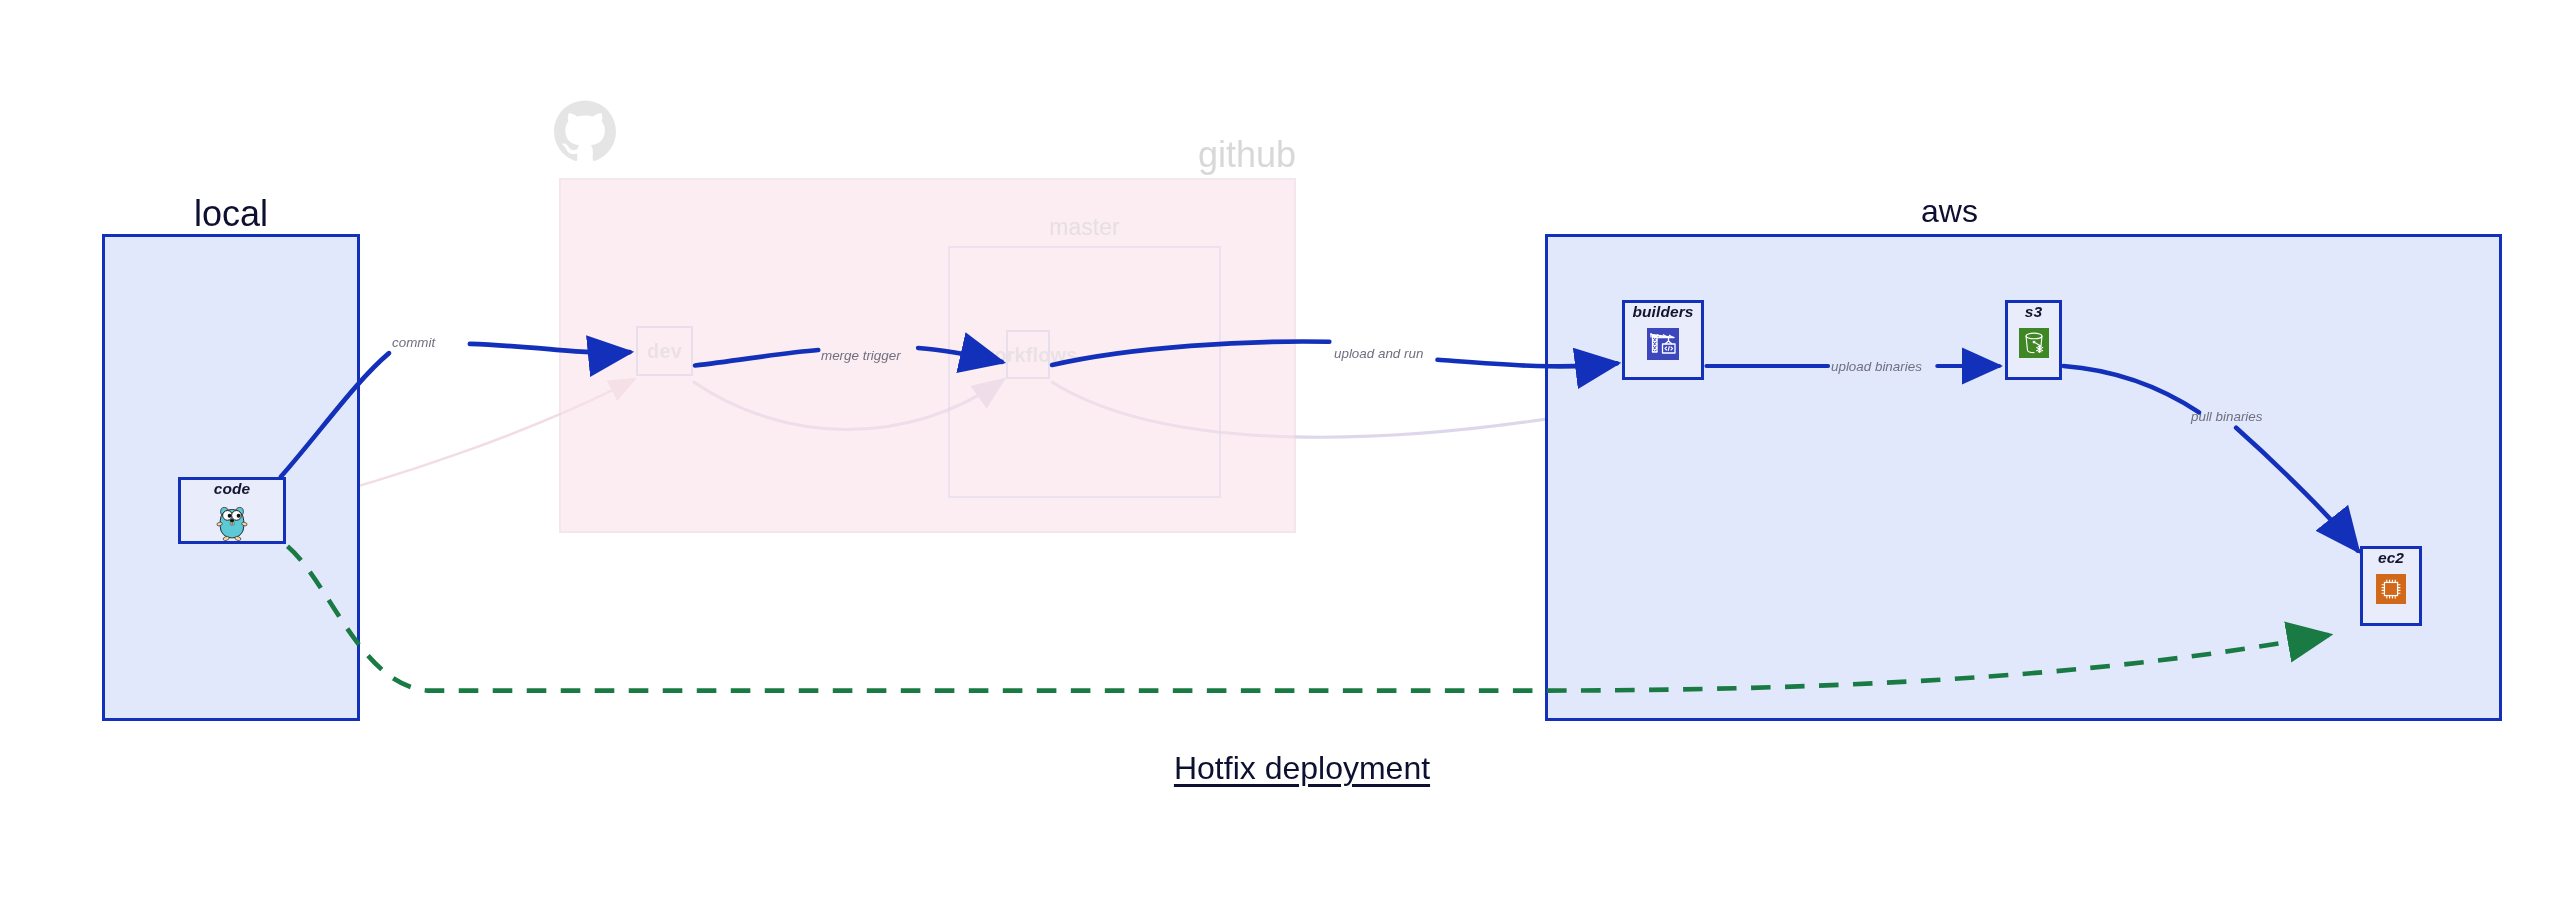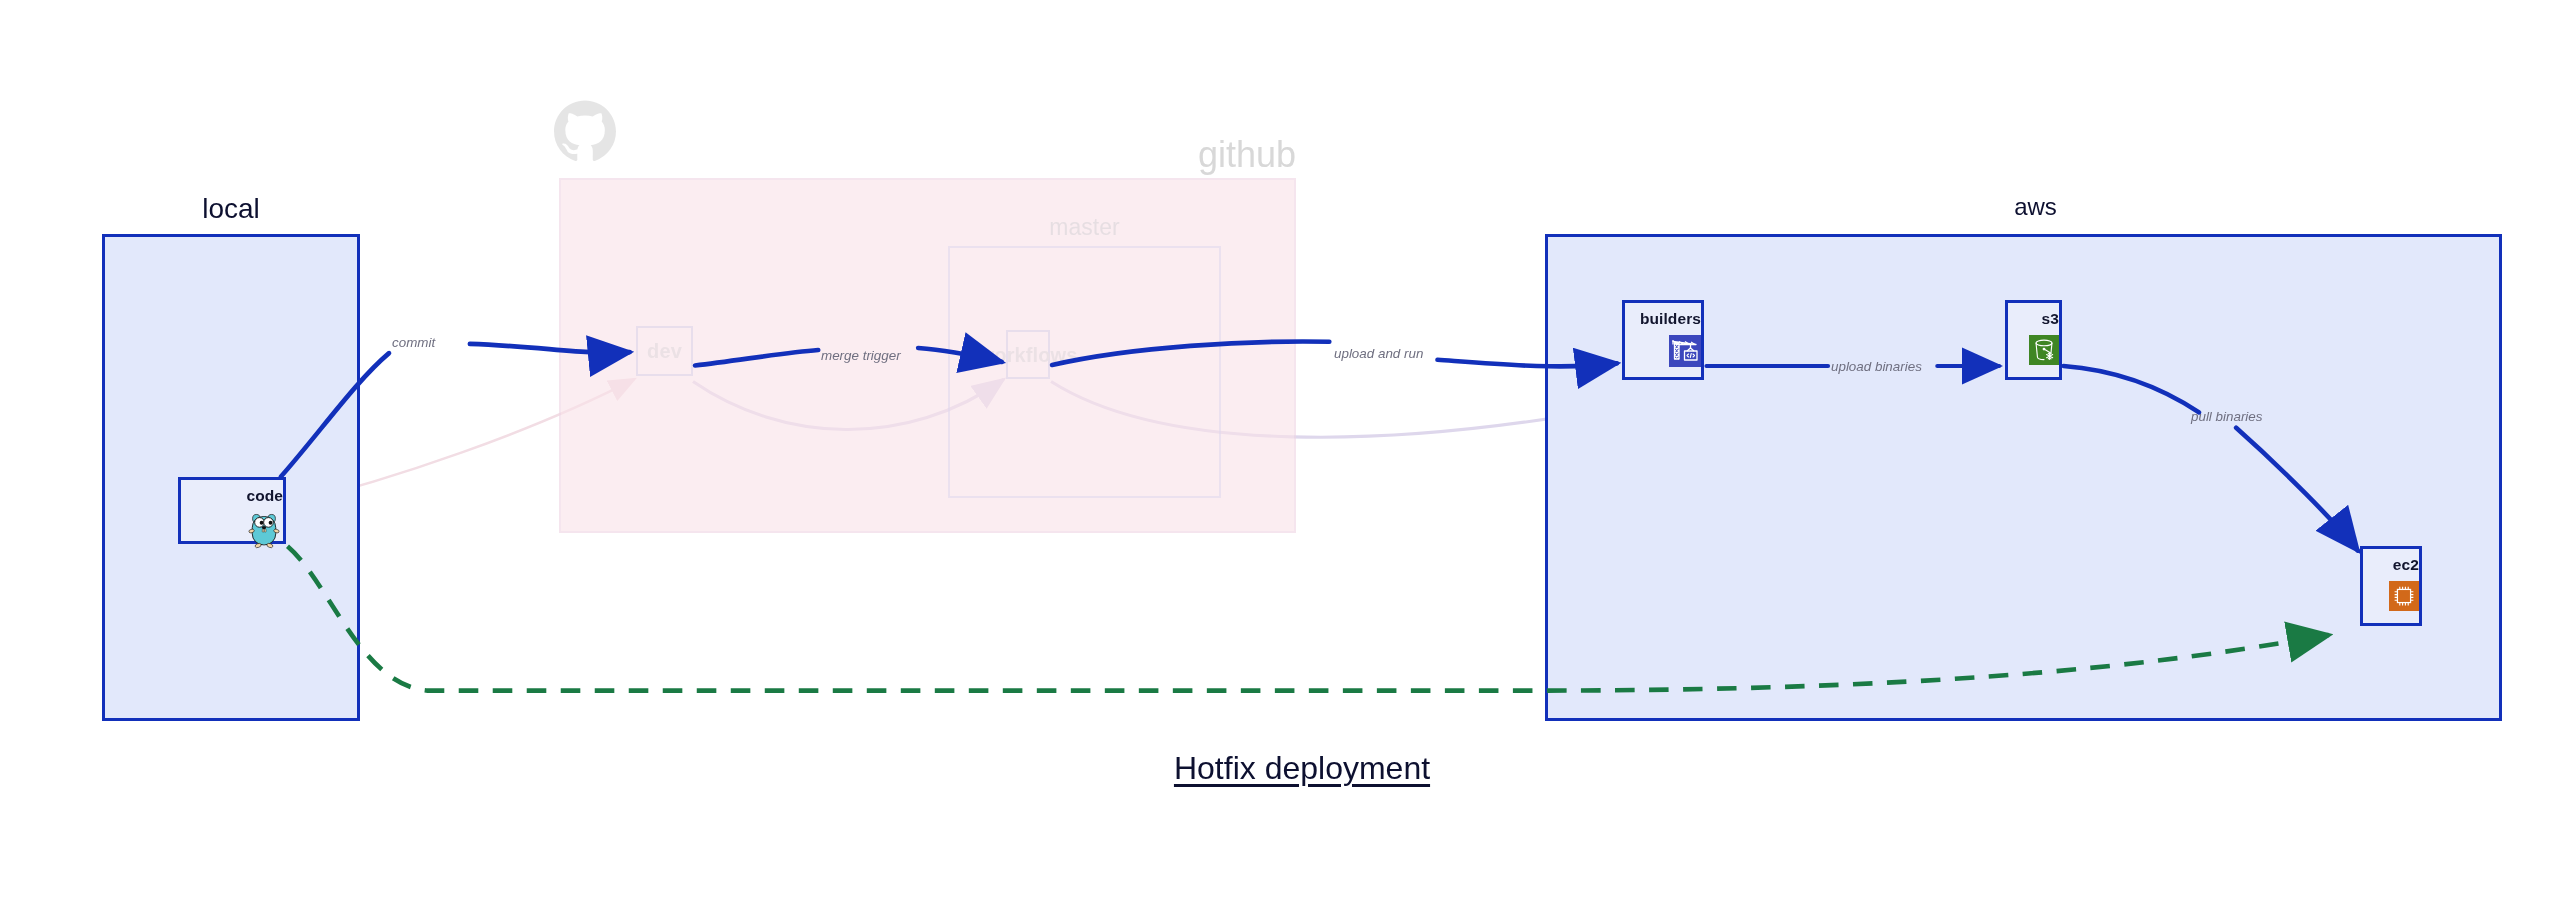--- a/index.html
+++ b/index.html
@@ -35,21 +35,21 @@
 
   .grp-local {
     left: 102px; top: 234px;
     width: 258px; height: 487px;
     background: #e2e8fb;
     border: 3.6px solid #1230ba;
   }
   .lbl-local {
     left: 102px; top: 193px;
     width: 258px;
-    font-size: 28px;
+    font-size: 36px;
     color: #0d1030;
   }
 
   .grp-github {
     left: 559px; top: 178px;
     width: 737px; height: 355px;
     background: #fae3e9;
     border: 2.1px solid #efd6e5;
     opacity: 0.62;
   }
@@ -82,36 +82,37 @@
     opacity: 0.75;
   }
 
   .grp-aws {
     left: 1545px; top: 234px;
     width: 957px; height: 487px;
     background: #e2e8fb;
     border: 3.6px solid #1230ba;
   }
   .lbl-aws {
-    left: 1855px; top: 193px;
+    left: 1769px; top: 193px;
     width: 361px;
-    font-size: 24px;
+    font-size: 32px;
     color: #0d1030;
   }
 
   
   .node {
     position: absolute;
     box-sizing: border-box;
     background: #e9edfb;
     border: 3.6px solid #1230ba;
     display: flex;
     flex-direction: column;
-    align-items: flex-end;
-    padding-top: 8px;
+    align-items: center;
+    padding-top: 1px;
+    font-style: italic;
   }
   .node-title {
     font-size: 15.5px;
     font-weight: 700;
     color: #12152e;
     letter-spacing: 0.1px;
     line-height: 1;
     margin-bottom: 8.2px;
   }
   .node-icon {

